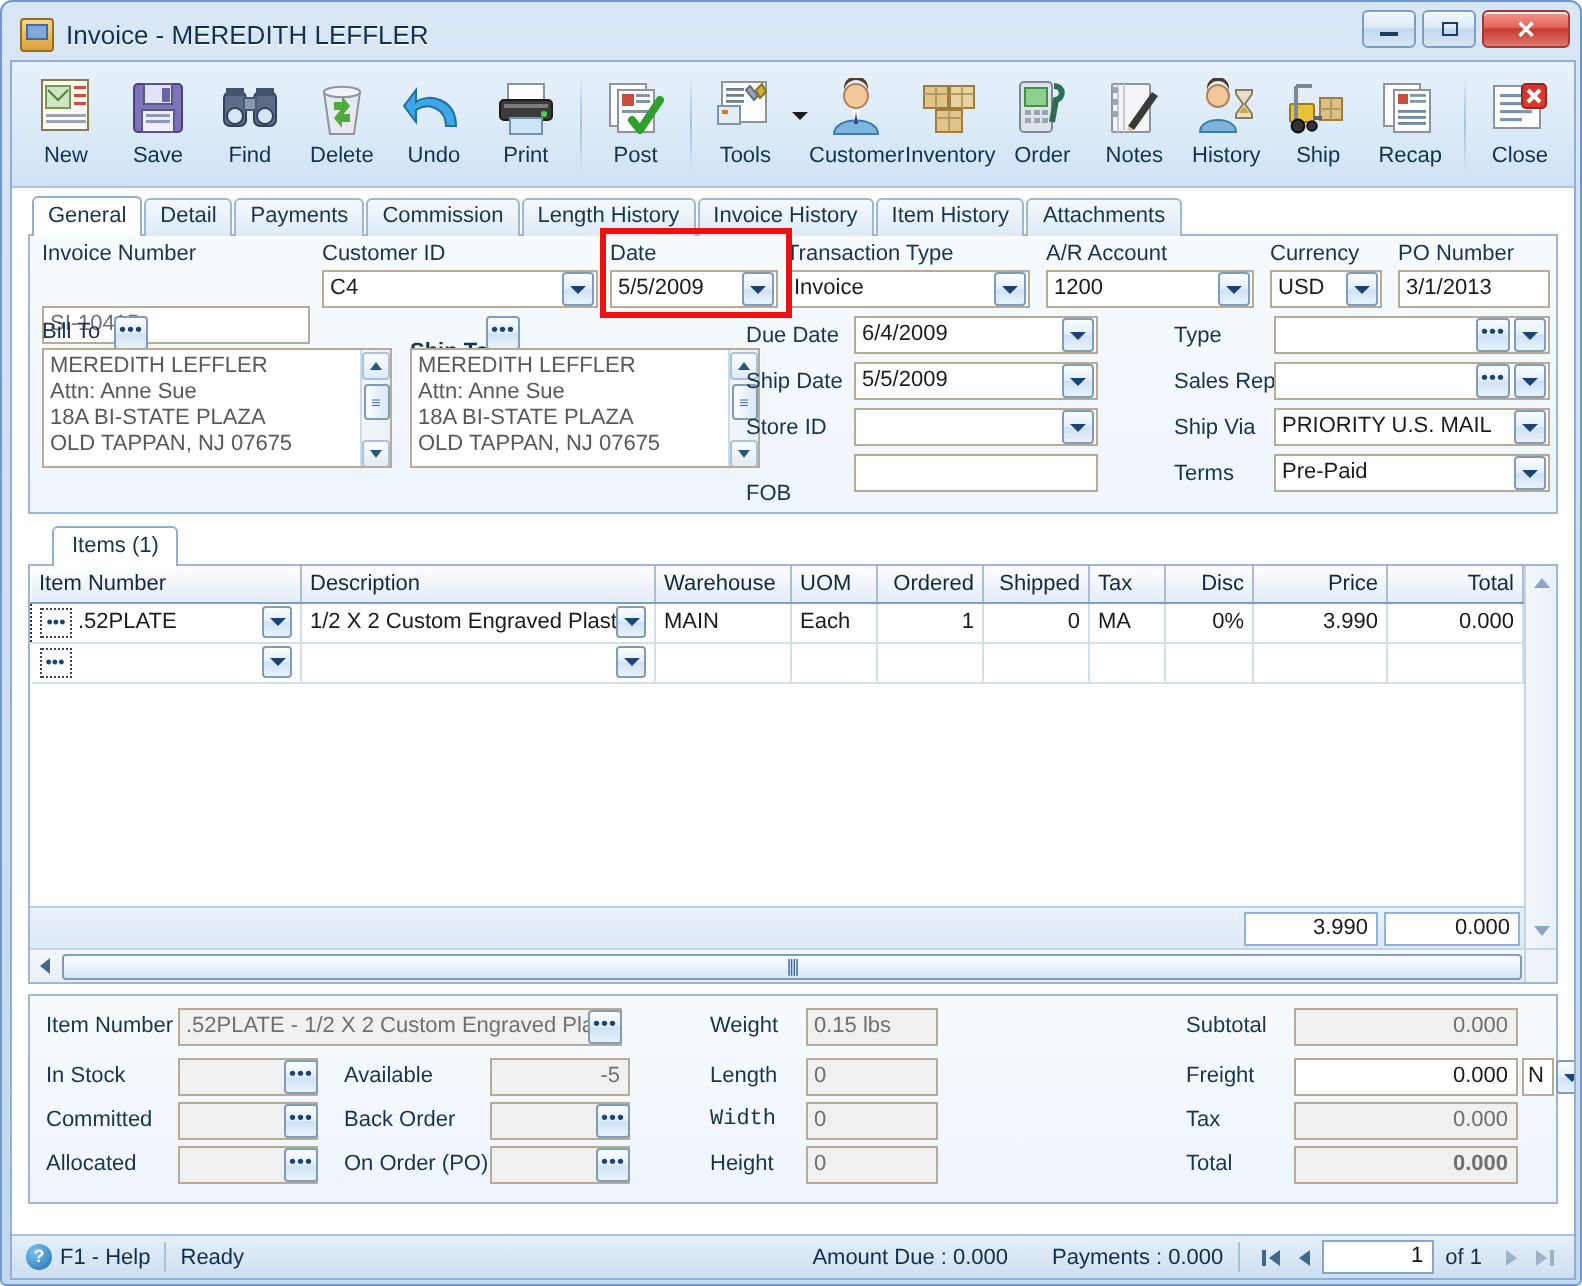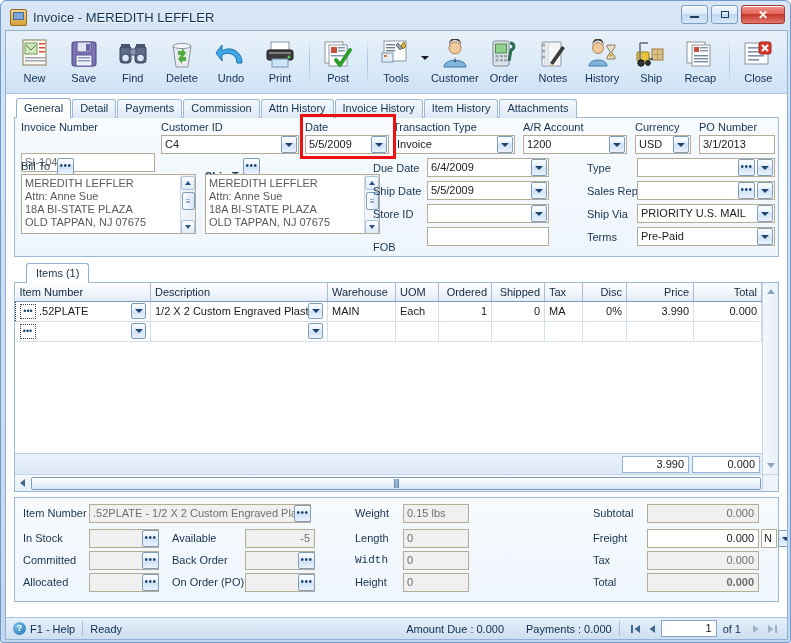--- a/index.html
+++ b/index.html
@@ -491,20 +491,33 @@
             <circle cx="15" cy="9" r="6" fill="#f0c89a" stroke="#b0825a"></circle>
             <path d="M9 7 A6 6 0 0 1 21 7 L21 5 A6 6 0 0 0 9 5 Z" fill="#4a3a2a"></path>
             <path d="M4 28 C4 19 26 19 26 28 Z" fill="#7fb4dc" stroke="#3d7ba8"></path>
             <path d="M13 16 L15 22 L17 16 Z" fill="#fff"></path>
             <path d="M15 17 L16 23 L14 23 Z" fill="#2b4f79"></path>
           </svg>
         </div>
         <div class="lbl">Customer</div>
       </div>
 
+      <div class="tbtn">
+        <div class="ico">
+          <svg width="32" height="30" viewBox="0 0 32 30">
+            <rect x="3" y="4" width="12" height="11" fill="#e0c58a" stroke="#9d7c3e"></rect>
+            <rect x="16" y="4" width="12" height="11" fill="#e8d3a0" stroke="#9d7c3e"></rect>
+            <rect x="9" y="16" width="13" height="11" fill="#e0c58a" stroke="#9d7c3e"></rect>
+            <path d="M3 8 L15 8 M9 4 L9 15" stroke="#b59a5e"></path>
+            <path d="M16 8 L28 8 M22 4 L22 15" stroke="#b59a5e"></path>
+            <path d="M9 20 L22 20 M15.5 16 L15.5 27" stroke="#b59a5e"></path>
+          </svg>
+        </div>
+        <div class="lbl">Inventory</div>
+      </div>
 
       <div class="tbtn">
         <div class="ico">
           <svg width="28" height="30" viewBox="0 0 28 30">
             <rect x="3" y="2" width="16" height="25" rx="2" fill="#dde3ea" stroke="#7e8892"></rect>
             <rect x="5.5" y="5" width="11" height="9" fill="#8fd18f" stroke="#4c8c4c"></rect>
             <rect x="5.5" y="16" width="3" height="2.5" fill="#9aa5b0"></rect>
             <rect x="10" y="16" width="3" height="2.5" fill="#9aa5b0"></rect>
             <rect x="14" y="16" width="3" height="2.5" fill="#9aa5b0"></rect>
             <rect x="5.5" y="20" width="3" height="2.5" fill="#9aa5b0"></rect>
@@ -592,21 +605,21 @@
         <div class="lbl">Close</div>
       </div>
 
     </div>
 
     <div id="tabstrip">
       <div class="tab active">General</div>
       <div class="tab">Detail</div>
       <div class="tab">Payments</div>
       <div class="tab">Commission</div>
-      <div class="tab">Attn History</div>
+      <div class="tab">Length History</div>
       <div class="tab">Invoice History</div>
       <div class="tab">Item History</div>
       <div class="tab">Attachments</div>
     </div>
 
     <div id="genpanel">
 
       <div class="fl" style="left:6px;  top:3px;">Invoice Number</div>
       <div class="fl" style="left:146px;top:3px;">Customer ID</div>
       <div class="fl" style="left:290px;top:3px;">Date</div>

